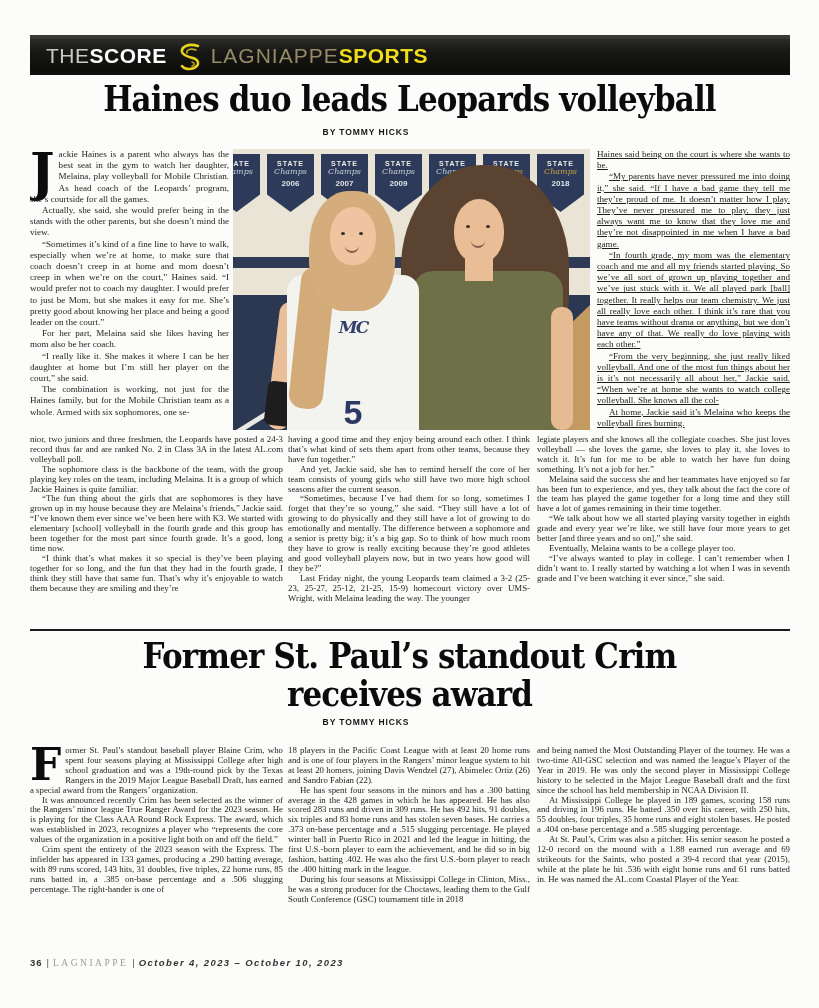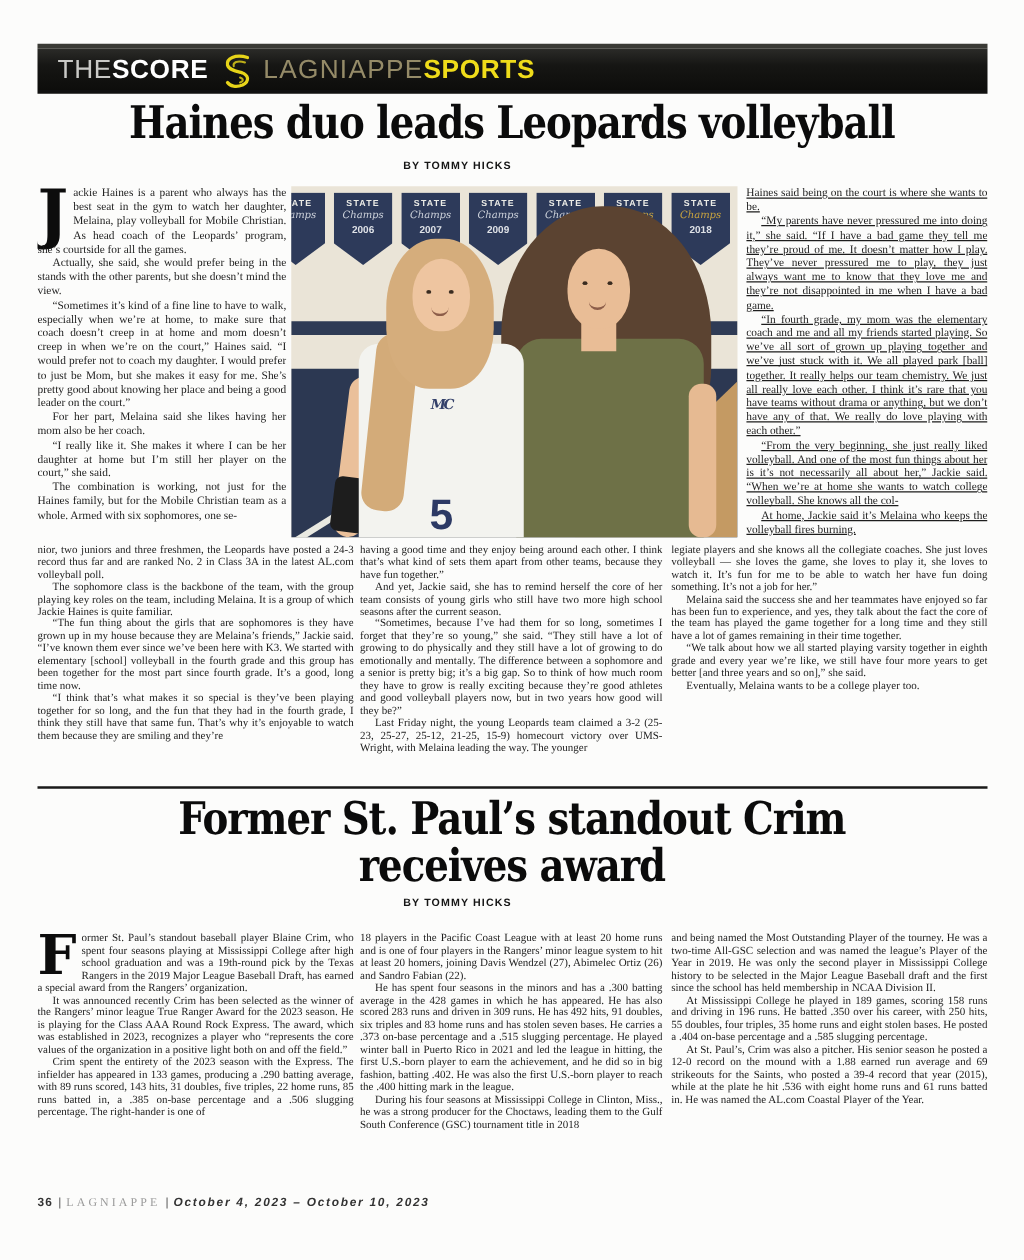--- a/index.html
+++ b/index.html
@@ -63,21 +63,21 @@
   .m-top{position:absolute;left:180px;top:122px;width:150px;height:159px;background:#6e7147;border-radius:20px 20px 0 0;}
   .m-arm{position:absolute;left:318px;top:158px;width:22px;height:123px;background:#e6ba92;border-radius:10px;}
   .m-neck{position:absolute;left:232px;top:106px;width:28px;height:26px;background:#e9bd96;}
   .m-face{position:absolute;left:221px;top:50px;width:50px;height:64px;background:#e9bd96;border-radius:50% 50% 46% 46%;}
   .g-arm{position:absolute;left:40px;top:152px;width:24px;height:129px;background:#eac09a;border-radius:12px;transform:rotate(7deg);}
   .g-band{position:absolute;left:33px;top:233px;width:31px;height:44px;background:#1d1d1d;border-radius:6px;transform:rotate(7deg);}
   .g-jersey{position:absolute;left:54px;top:126px;width:132px;height:155px;background:#f3f3ef;border-radius:16px 16px 0 0;}
   .g-num{position:absolute;left:0;bottom:0;width:100%;text-align:center;
     font-family:"Liberation Sans",sans-serif;font-weight:bold;font-size:34px;line-height:36px;color:#2c3964;}
   .g-mono{position:absolute;left:0;top:42px;width:100%;text-align:center;
-    font-family:"DejaVu Serif",serif;font-weight:bold;font-style:italic;font-size:11px;color:#33406a;letter-spacing:-2px;}
+    font-family:"DejaVu Serif",serif;font-weight:bold;font-style:italic;font-size:17px;color:#33406a;letter-spacing:-2px;}
   .g-neck{position:absolute;left:108px;top:110px;width:22px;height:20px;background:#eec5a0;}
   .g-hairlong{position:absolute;left:62px;top:118px;width:34px;height:142px;background:#d3ab79;border-radius:14px;transform:rotate(6deg);}
   .g-hair{position:absolute;left:76px;top:42px;width:86px;height:120px;background:#d5ad7c;border-radius:46% 46% 40% 40%;}
   .g-face{position:absolute;left:97px;top:58px;width:46px;height:58px;background:#eec5a0;border-radius:50% 50% 46% 46%;}
   .eye{position:absolute;width:4px;height:3px;background:#3a2c20;border-radius:50%;}
   .smile{position:absolute;width:14px;height:7px;border:2px solid #8c5d49;border-top:none;border-left:none;border-right:none;border-radius:0 0 10px 10px;}
 
   
   .footer{position:absolute;left:30px;top:957px;font-size:9.5px;color:#2b2b2b;}
   .ft-num{font-family:"Liberation Sans",sans-serif;font-weight:bold;letter-spacing:1px;color:#333;}
@@ -209,20 +209,21 @@
       <p class="noindent">having a good time and they enjoy being around each other. I think that’s what kind of sets them apart from other teams, because they have fun together.”</p>
       <p>And yet, Jackie said, she has to remind herself the core of her team consists of young girls who still have two more high school seasons after the current season.</p>
       <p>“Sometimes, because I’ve had them for so long, sometimes I forget that they’re so young,” she said. “They still have a lot of growing to do physically and they still have a lot of growing to do emotionally and mentally. The difference between a sophomore and a senior is pretty big; it’s a big gap. So to think of how much room they have to grow is really exciting because they’re good athletes and good volleyball players now, but in two years how good will they be?”</p>
       <p>Last Friday night, the young Leopards team claimed a 3-2 (25-23, 25-27, 25-12, 21-25, 15-9) homecourt victory over UMS-Wright, with Melaina leading the way. The younger</p>
     </div>
   <div id="a1rb" class="text-col col-wide" style="left:537px;top:435px;width:253px;height:192px;">
       <p class="noindent">legiate players and she knows all the collegiate coaches. She just loves volleyball — she loves the game, she loves to play it, she loves to watch it. It’s fun for me to be able to watch her have fun doing something. It’s not a job for her.”</p>
       <p>Melaina said the success she and her teammates have enjoyed so far has been fun to experience, and yes, they talk about the fact the core of the team has played the game together for a long time and they still have a lot of games remaining in their time together.</p>
       <p>“We talk about how we all started playing varsity together in eighth grade and every year we’re like, we still have four more years to get better [and three years and so on],” she said.</p>
       <p>Eventually, Melaina wants to be a college player too.</p>
+      <p>“I’ve always wanted to play in college. I can’t remember when I didn’t want to. I really started by watching a lot when I was in seventh grade and I’ve been watching it ever since,” she said.</p>
     </div>
 
   <div class="rule" style="top:629px;"></div>
 
   <div class="headline" style="top:637px;">Former St. Paul’s standout Crim</div>
   <div class="headline" style="top:675px;">receives award</div>
   <div class="byline" style="top:717px;">BY TOMMY HICKS</div>
 
   <div id="a2c1" class="text-col col-wide" style="left:30px;top:746px;width:253px;height:188px;">
       <p class="noindent"><span class="dropcap">F</span>ormer St. Paul’s standout baseball player Blaine Crim, who spent four seasons playing at Mississippi College after high school graduation and was a 19th-round pick by the Texas Rangers in the 2019 Major League Baseball Draft, has earned a special award from the Rangers’ organization.</p>

